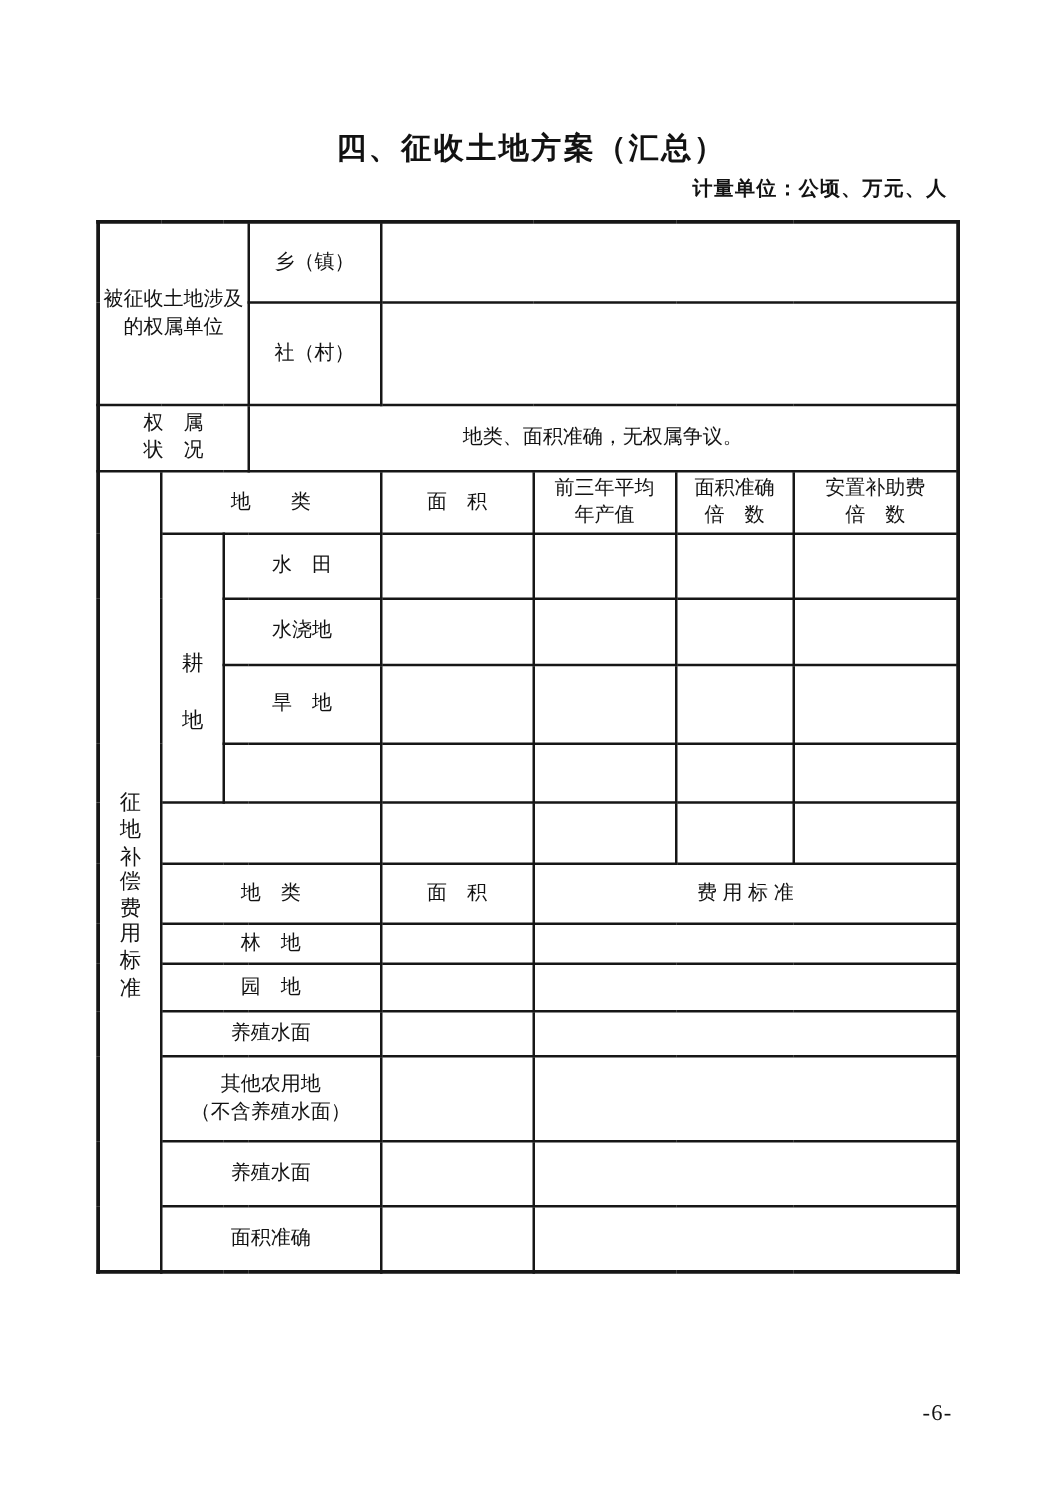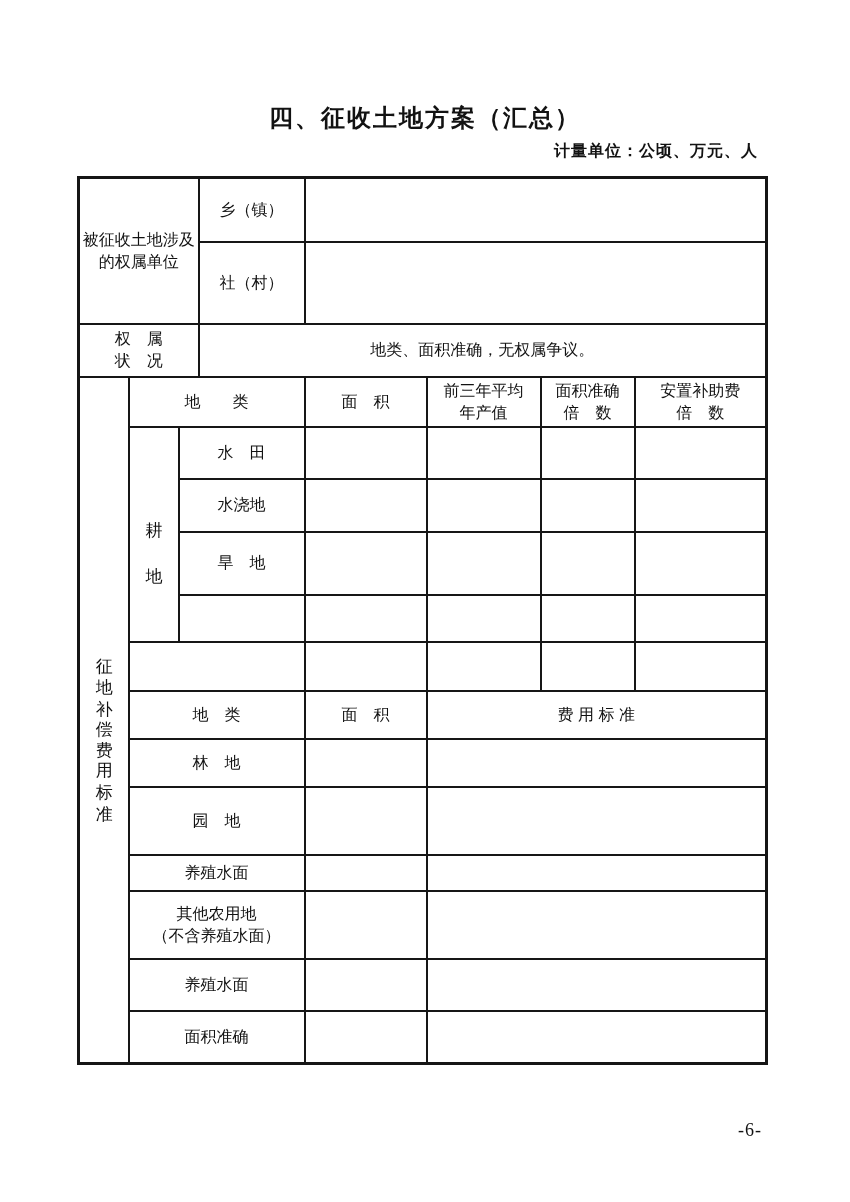--- a/index.html
+++ b/index.html
@@ -136,26 +136,26 @@
       <td></td>
       <td></td>
     </tr>
 
     <tr style="height:48px">
       <td colspan="3">地　类</td>
       <td>面　积</td>
       <td colspan="3">费 用 标 准</td>
     </tr>
 
-    <tr style="height:48px">
+    <tr style="height:32px">
       <td colspan="3">林　地</td>
       <td></td>
       <td colspan="3"></td>
     </tr>
-    <tr style="height:68px">
+    <tr style="height:38px">
       <td colspan="3">园　地</td>
       <td></td>
       <td colspan="3"></td>
     </tr>
     <tr style="height:36px">
       <td colspan="3">养殖水面</td>
       <td></td>
       <td colspan="3"></td>
     </tr>
     <tr style="height:68px">

